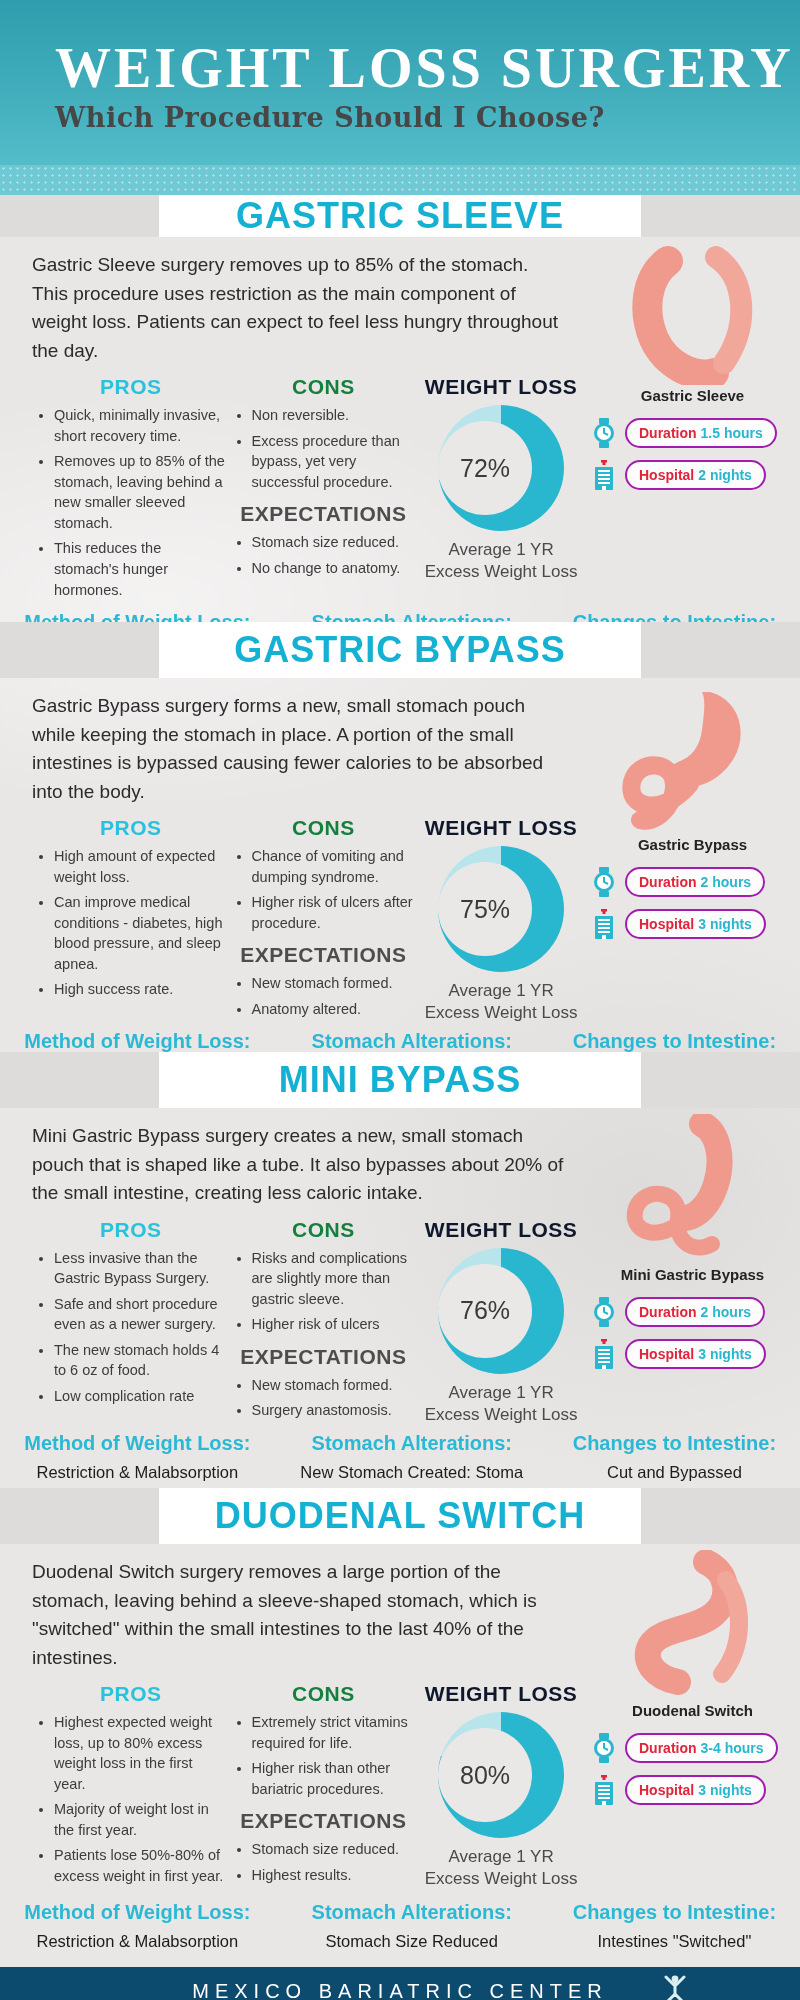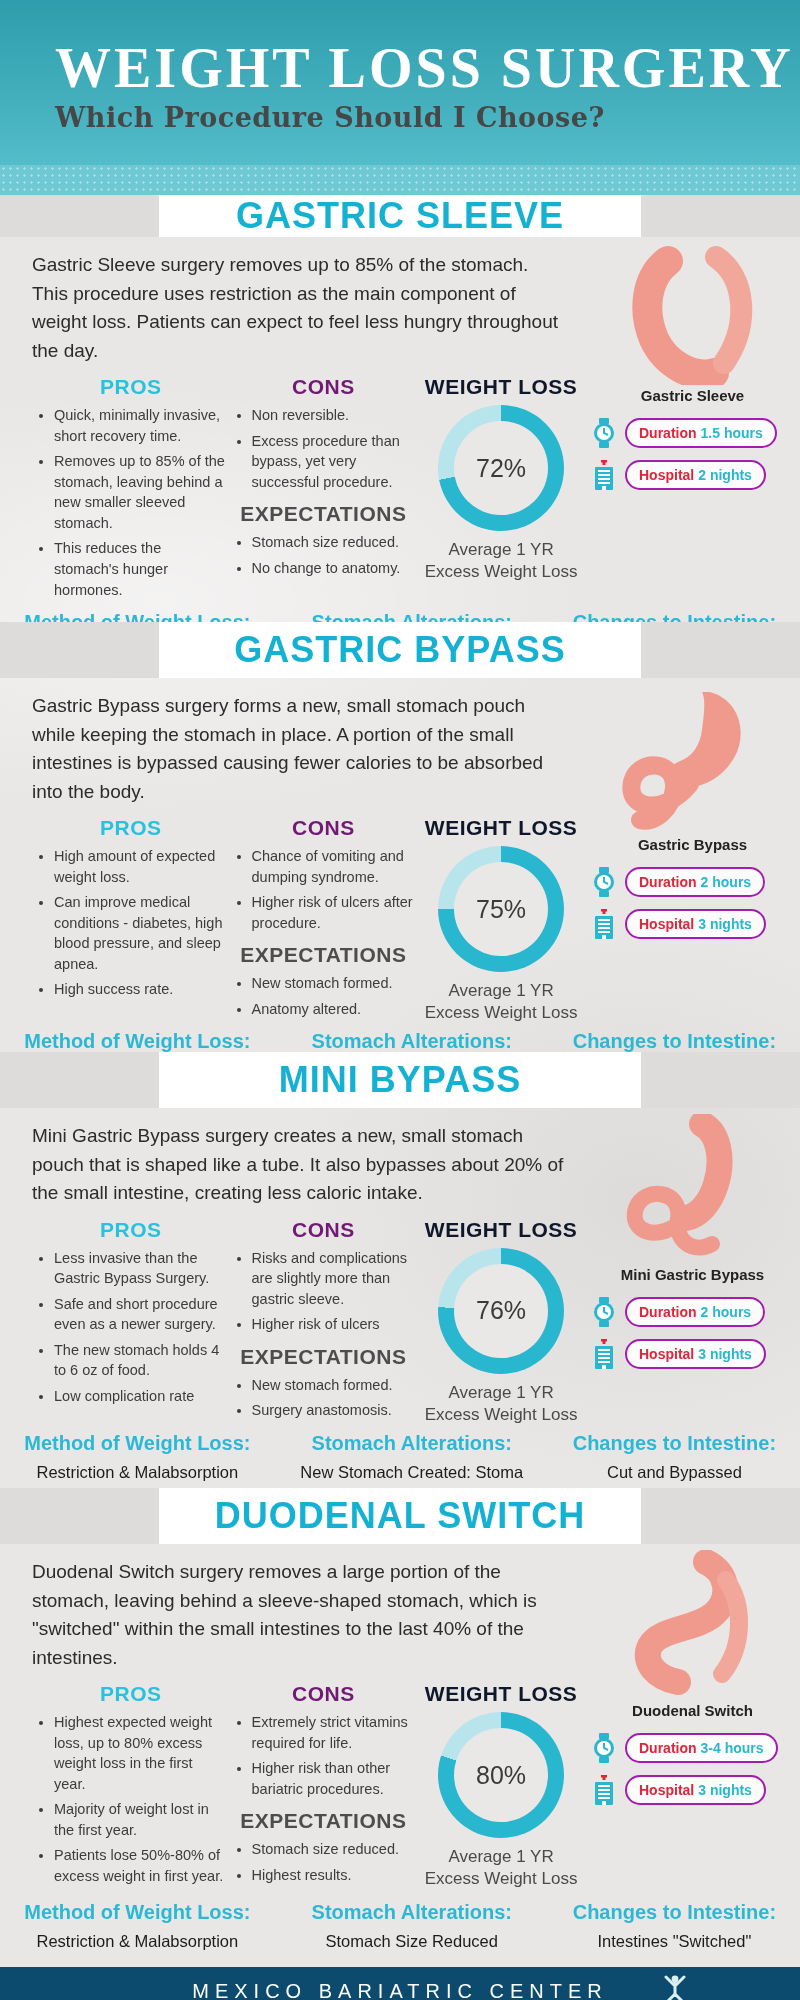--- a/index.html
+++ b/index.html
@@ -49,29 +49,29 @@
   }
   .content-row{flex:1 1 auto;display:flex;}
   .left-part{width:585px;box-sizing:border-box;padding:10px 0 0 32px;}
   .desc{font-size:19px;line-height:1.5;color:#2b2b2b;margin:4px 18px 6px 0;}
   .cols{display:flex;margin-top:6px;}
   .col{box-sizing:border-box;}
   .col-pros{width:200px;}
   .col-cons{width:190px;}
   .col-wl{width:170px;text-align:center;}
   .col h3{margin:4px 0 6px 0;text-align:center;font-size:21px;letter-spacing:.5px;}
-  .pros-h{color:#27c2de;} .cons-h{color:#701a75;}
+  .pros-h{color:#27c2de;} .cons-h{color:#15803d;}
   .exp-h{color:#4d4d4d;margin-top:10px !important;}
   .wl-h{color:#0f172a;}
   ul.blist{margin:0;padding:0 4px 0 22px;}
   ul.blist li{font-size:14.5px;line-height:1.42;color:#3c3c3c;margin-bottom:5px;}
   
   .donut{
     width:126px;height:126px;border-radius:50%;margin:6px auto 8px auto;
-    display:flex;align-items:center;justify-content:center;
+    display:flex;align-items:center;
   }
   .donut-hole{
     width:94px;height:94px;border-radius:50%;background:#eae8e7;
     display:flex;align-items:center;justify-content:center;
     font-size:25px;color:#3a3a3a;
   }
   .avg{font-size:17px;color:#4a4a4a;line-height:1.3;}
   
   .right-part{width:215px;box-sizing:border-box;padding-top:6px;text-align:center;}
   .illus{display:block;margin:0 auto;}

